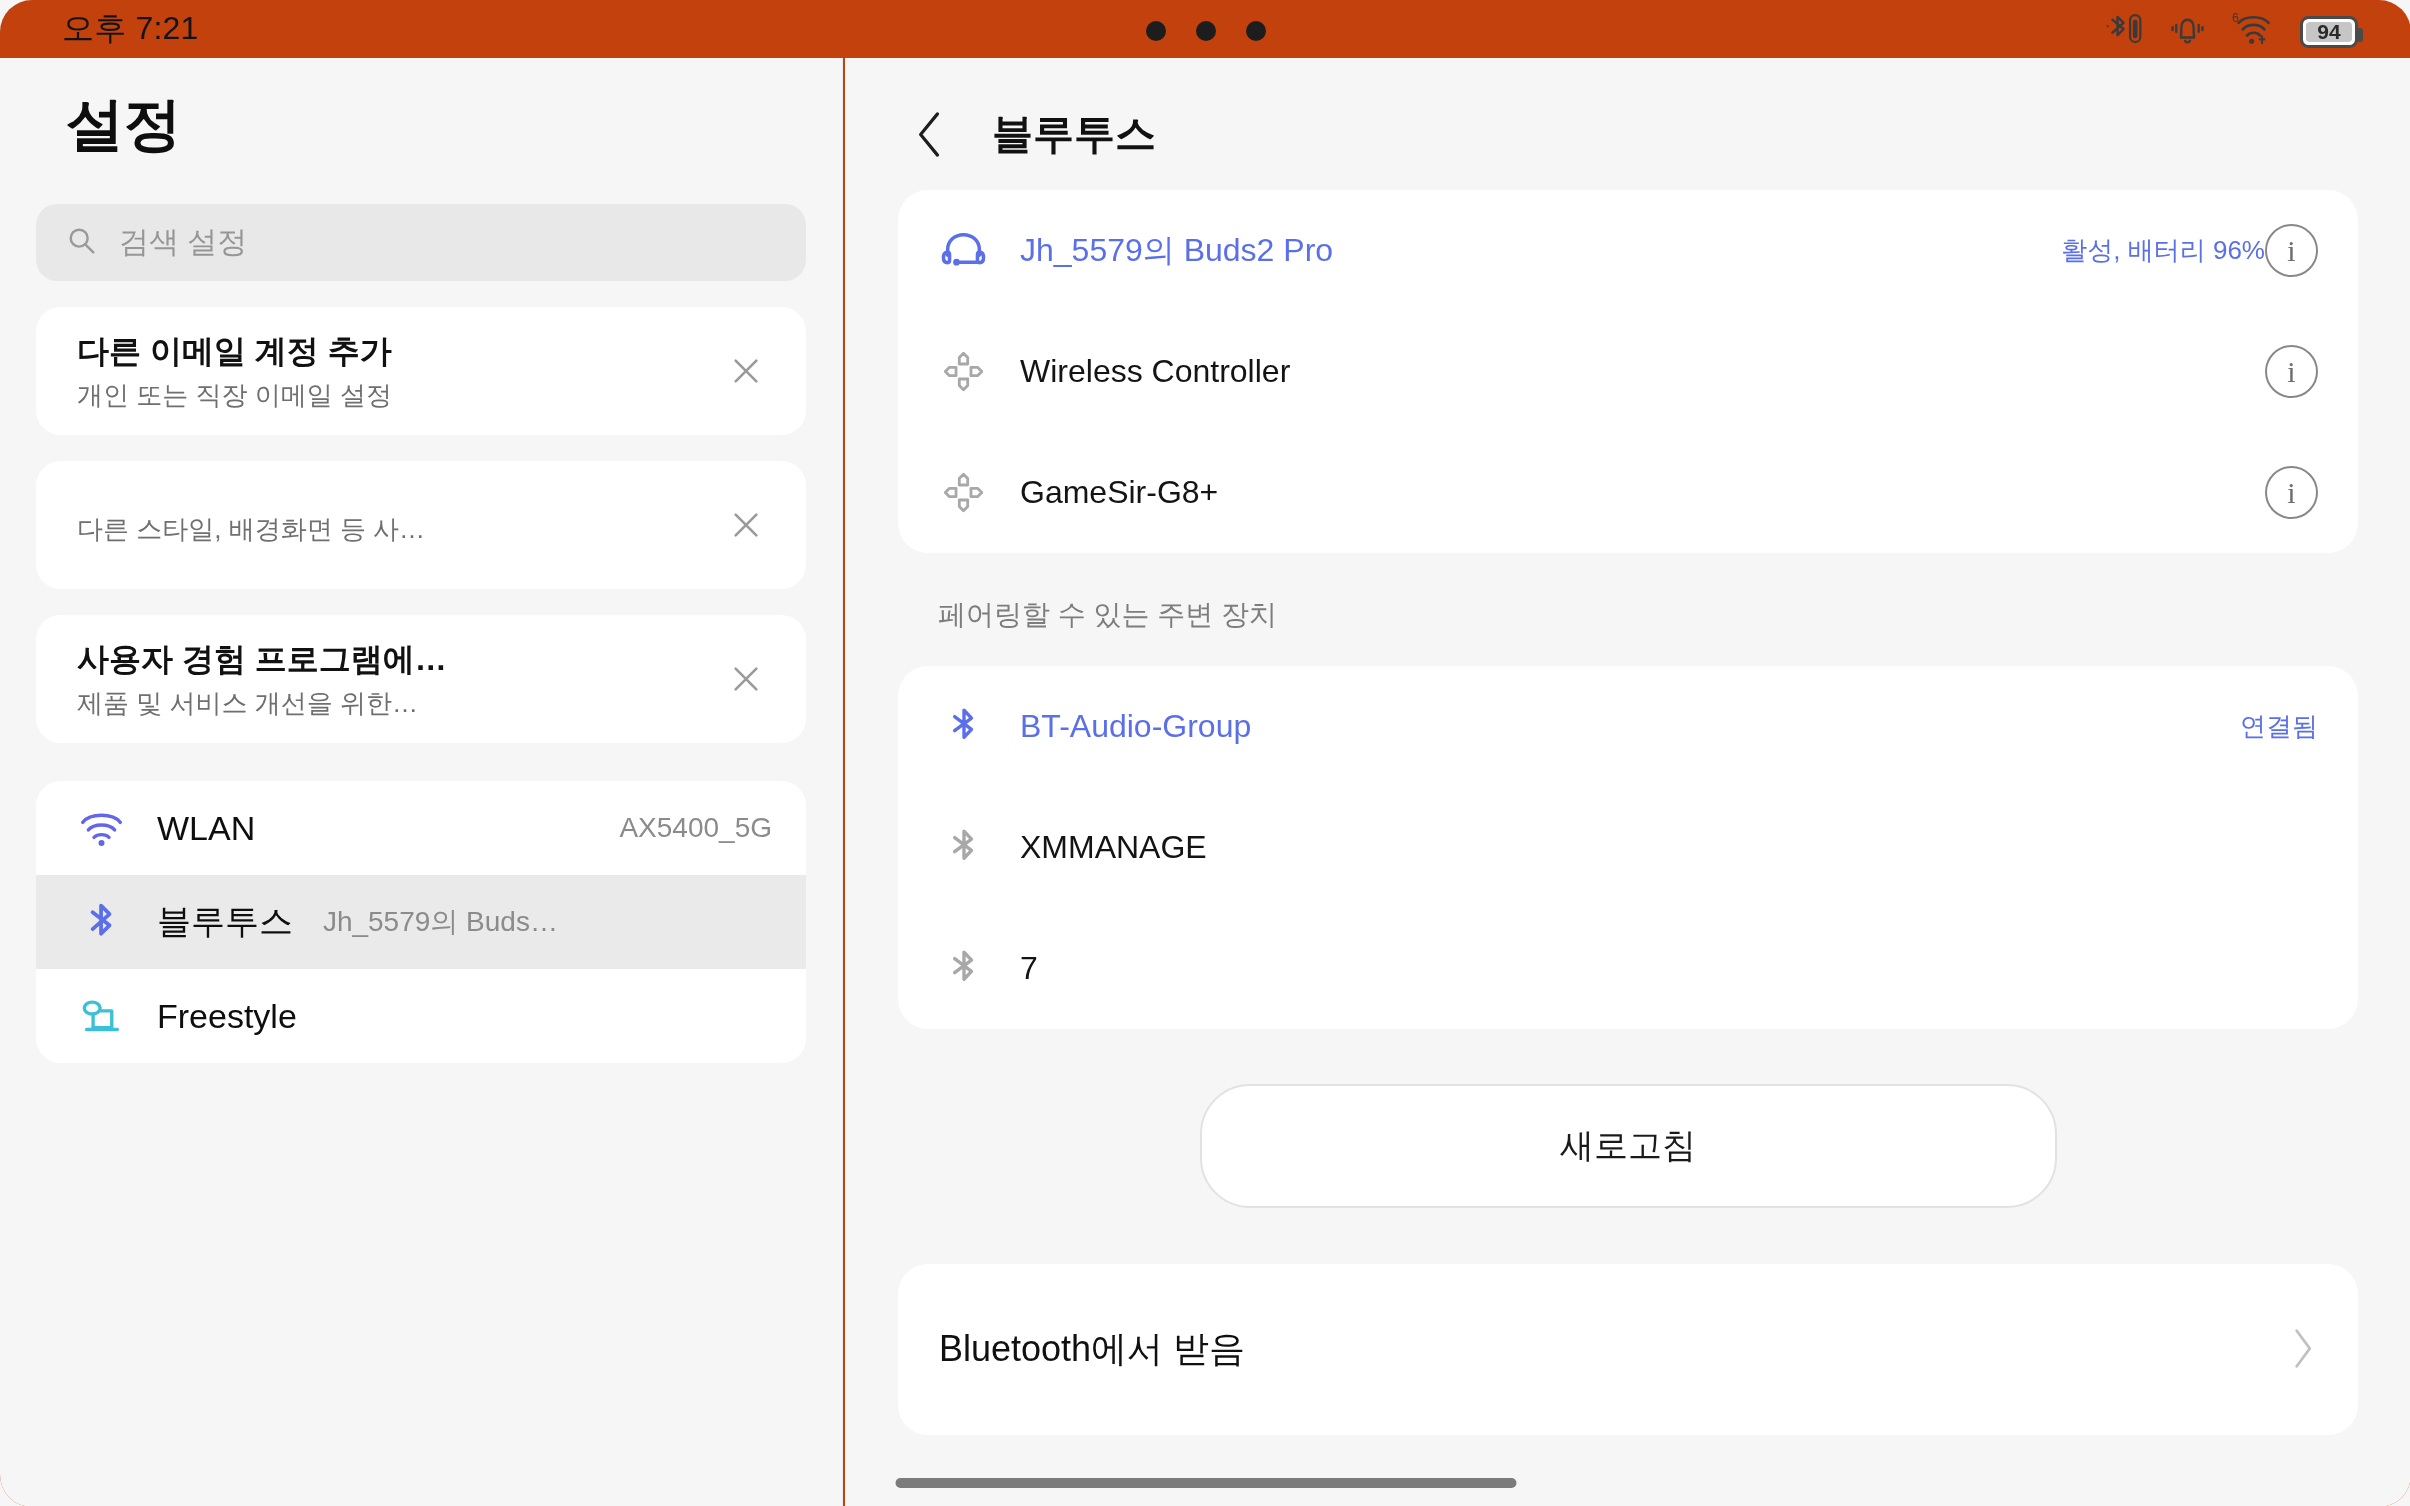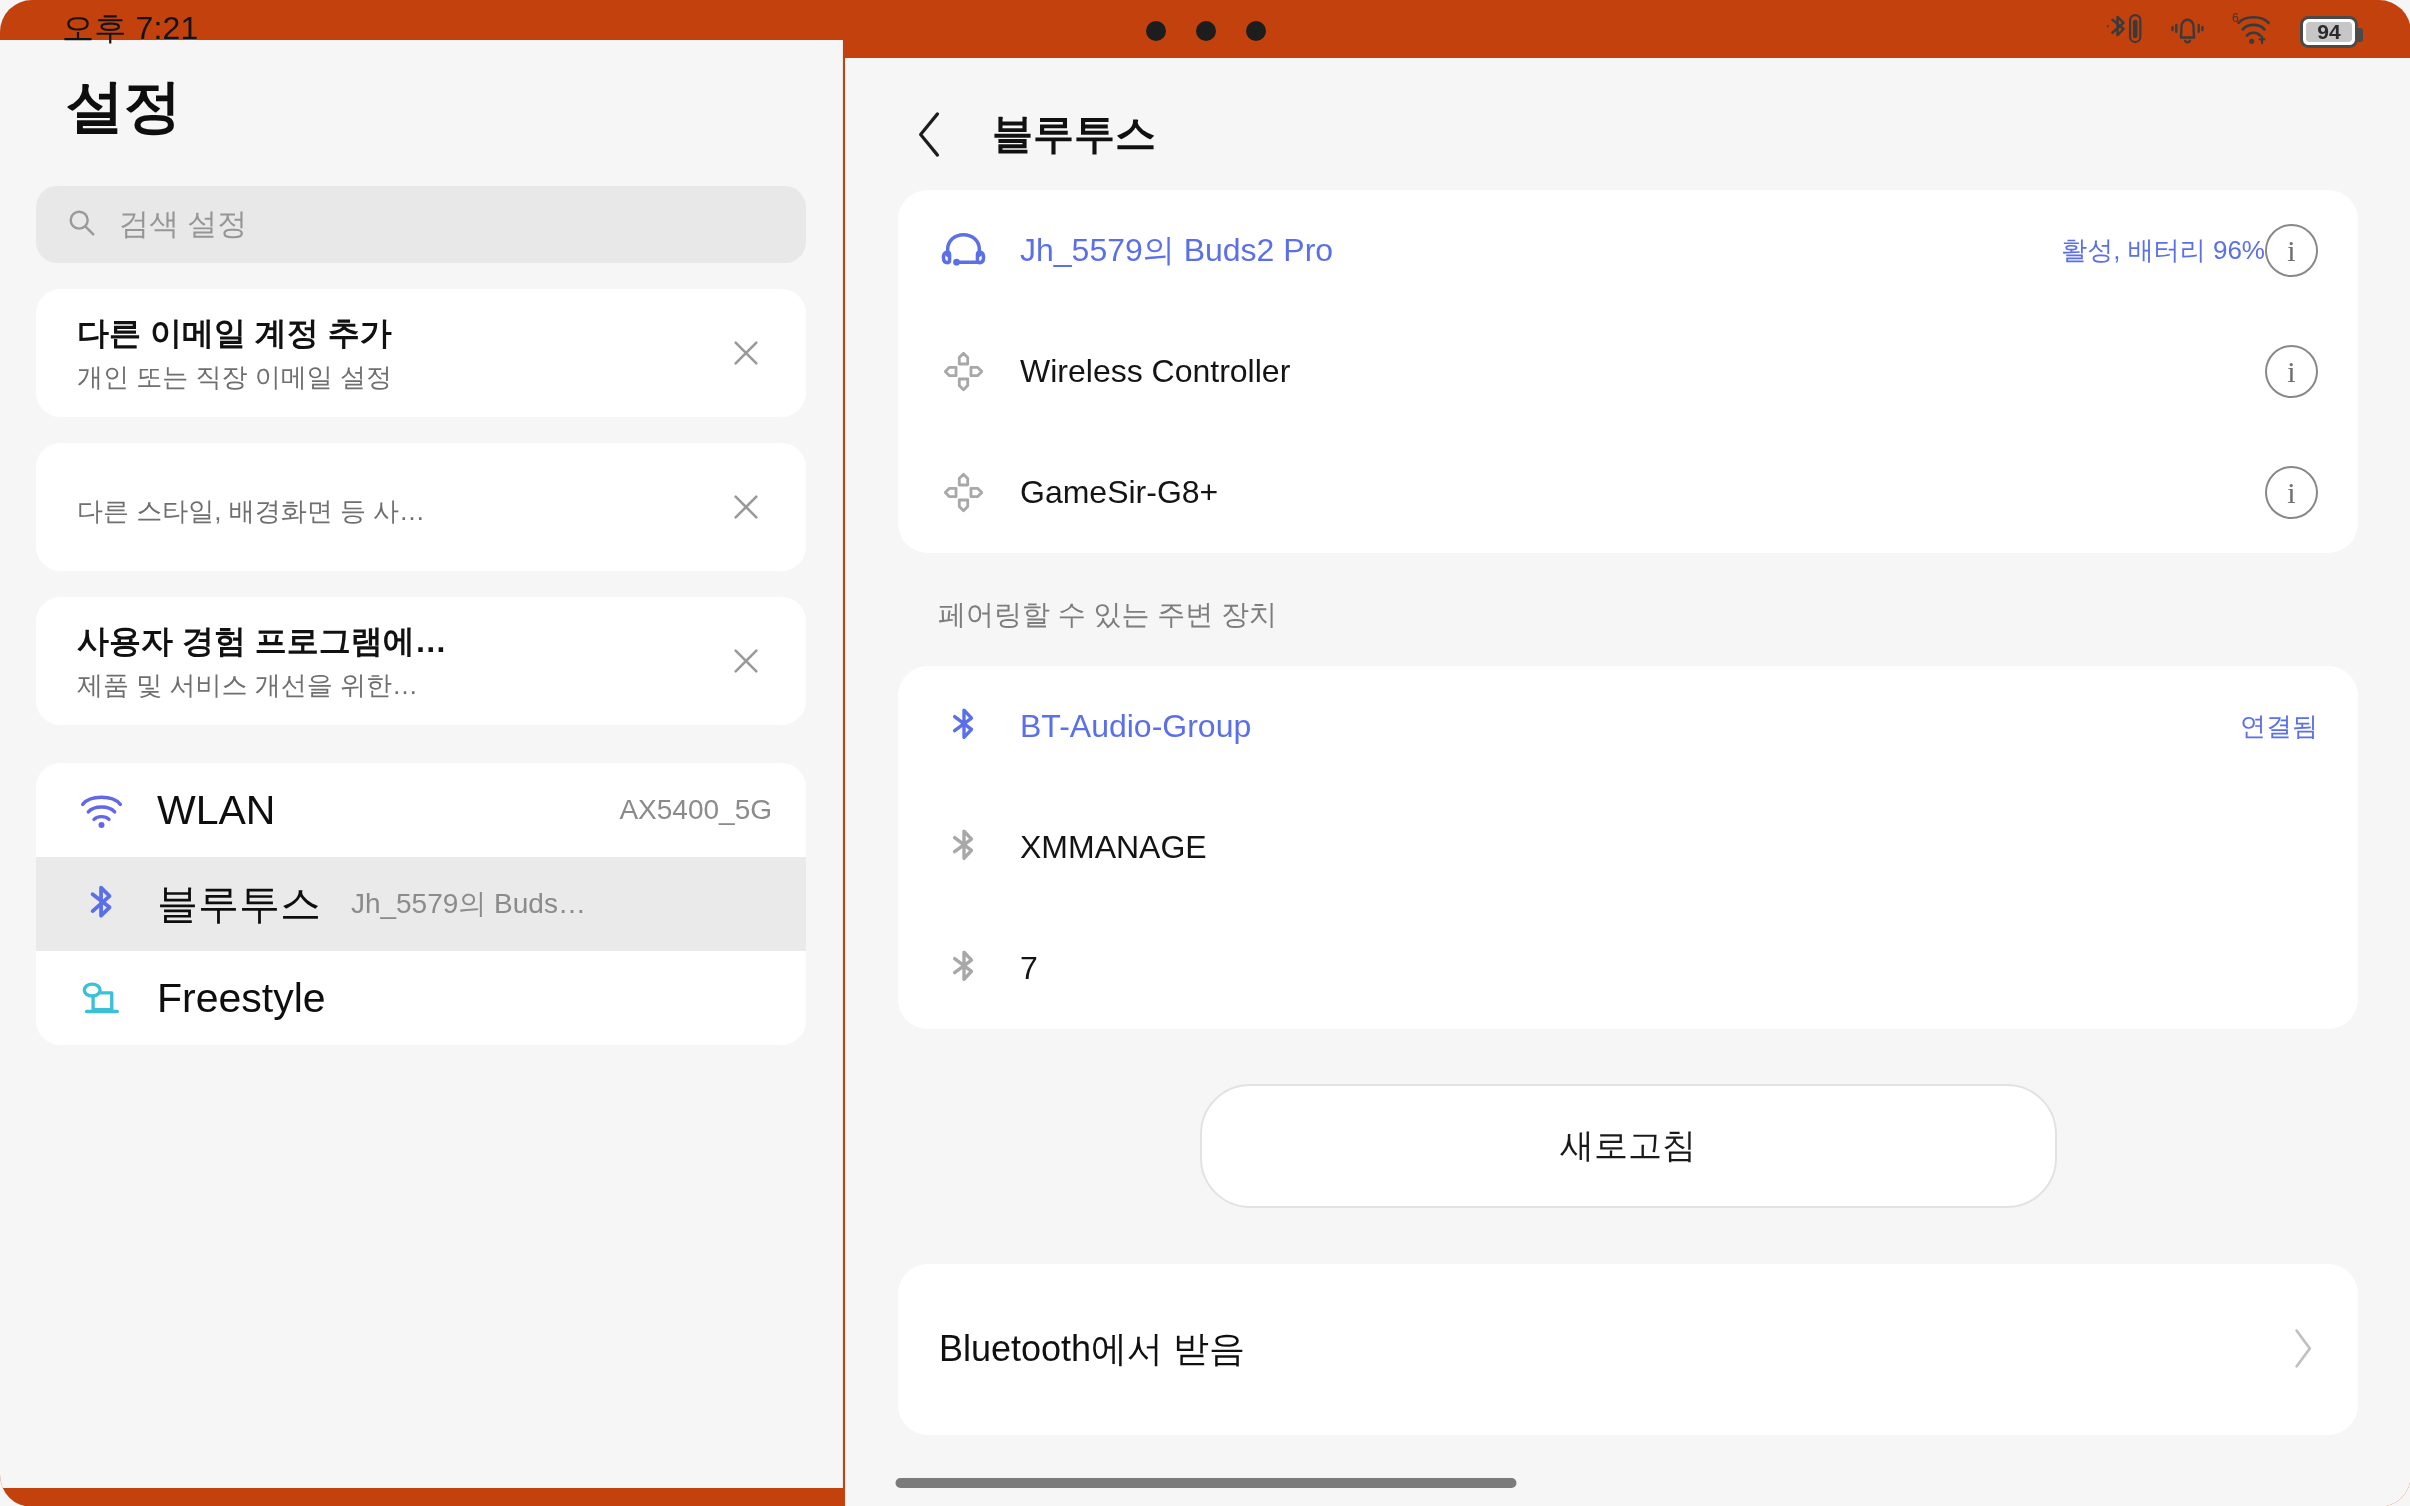--- a/index.html
+++ b/index.html
@@ -56,21 +56,21 @@
     width:5.6px; height:14px; background:#4a4a4a; border-radius:0 2.8px 2.8px 0;
   }
   .batt-fill {
     position: absolute; left: 2.8px; top: 2.8px;
     width: 46px; height: 20px; background: #c6c6c6; border-radius: 3.8px;
   }
   .batt-num { position: relative; font-size: 21px; font-weight: 700; color: #2a2a2a; }
 
   
   .sidebar {
-    position: absolute; left: 0; top: 40px;
+    position: absolute; left: 0; top: 58px;
     width: 843px; height: 1448px;
     background: #f6f6f6;
     border-right: 1.9px solid #e9e9e9;
     padding: 0 36px;
     overflow: hidden;
   }
   .settings-title {
     font-size: 58px; font-weight: 700; color: #0e0e0e;
     margin: 28px 0 0 30px; letter-spacing: -0.5px;
   }
@@ -113,21 +113,21 @@
     background: #fff; border-radius: 24.5px;
     overflow: hidden;
   }
   .navitem {
     height: 94px;
     display: flex; align-items: center;
     padding: 0 34px 0 38px; gap: 28px;
   }
   .navitem.selected { background: #eaeaea; }
   .navitem .ico { width: 55px; flex: none; display:flex; align-items:center; justify-content:center; }
-  .navitem .label { font-size: 41px; color: #0e0e0e; white-space: nowrap; }
+  .navitem .label { font-size: 34px; color: #0e0e0e; white-space: nowrap; }
   .navitem .sub {
     font-size: 28px; color: #8b8b8b;
     margin-left: auto; white-space: nowrap;
     overflow: hidden; text-overflow: ellipsis; max-width: 311px;
   }
   .navitem.selected .sub { margin-left: 1.9px; max-width: 301px; }
 
   
   .detail {
     position: absolute; left: 845px; top: 58px;

